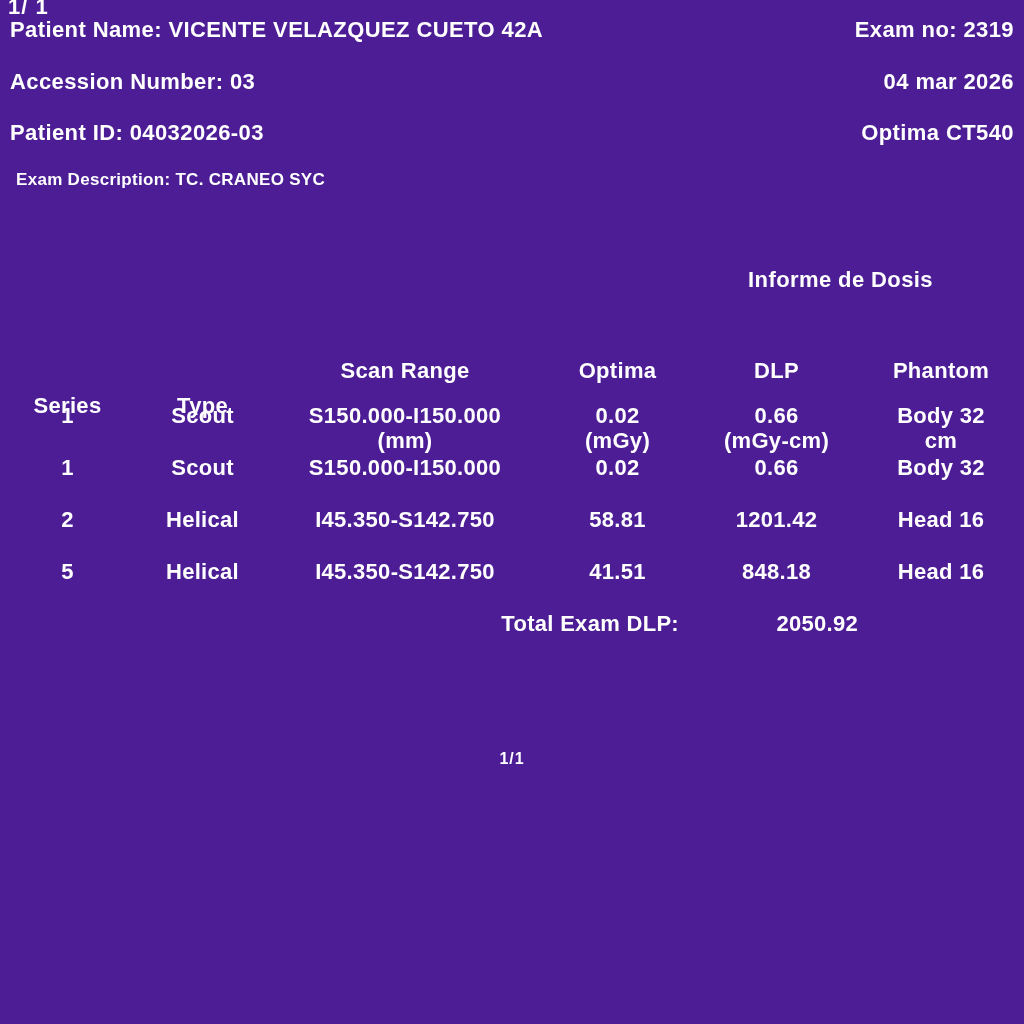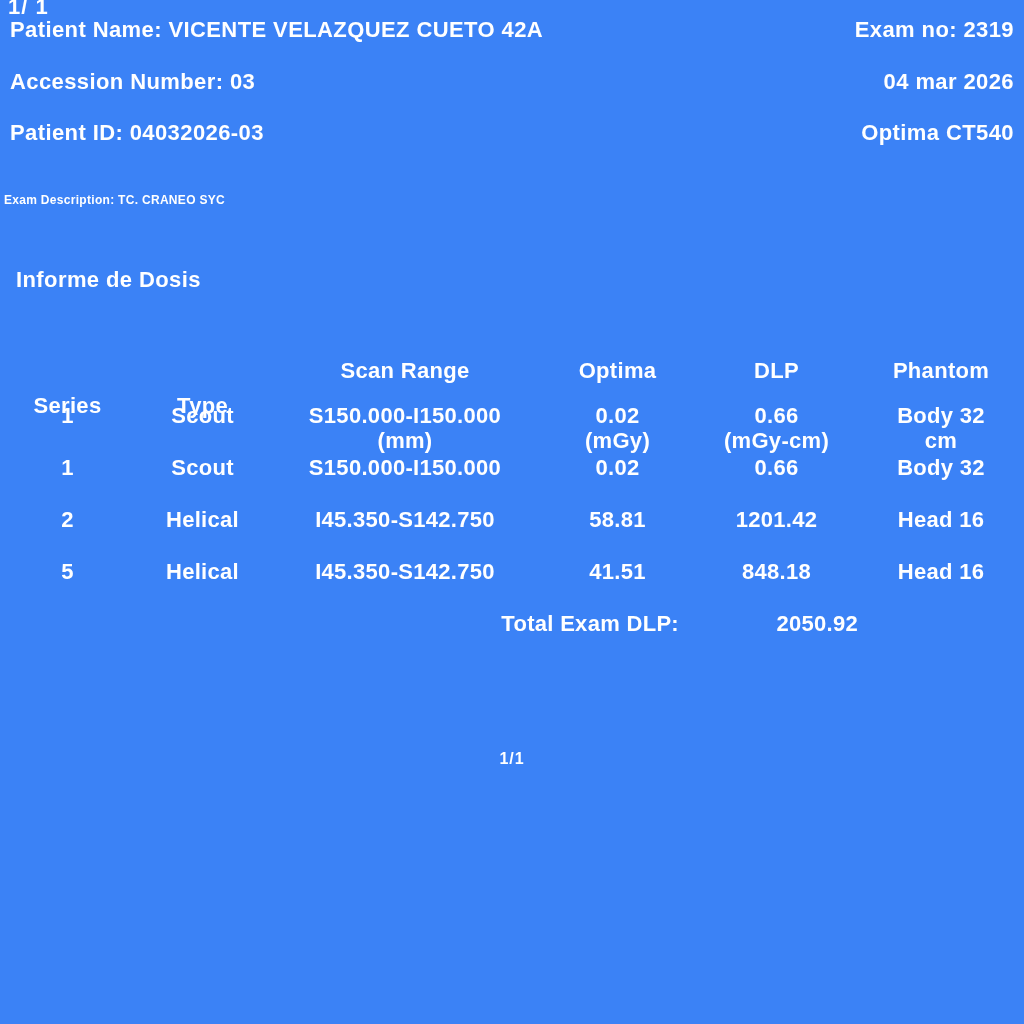--- a/index.html
+++ b/index.html
@@ -1,41 +1,41 @@
 <!DOCTYPE html>
 <html><head>
 <meta charset="utf-8">
 <style>
   html,body{margin:0;padding:0;background:#000;}
   .screen{
     position:relative;
     width:1024px;height:1024px;
-    background:#3b82f6;
+    background:#4c1d95;
     color:#fff;
     font-family:"Liberation Sans", sans-serif;
     font-weight:bold;
     overflow:hidden;
   }
   .hline{
     position:absolute;left:10px;right:10px;
     display:flex;justify-content:space-between;
     font-size:22px;letter-spacing:0.4px;white-space:nowrap;
   }
   .hline .rt{text-align:right;}
   .overlay-page{
     position:absolute;top:-6px;left:8px;
     font-size:22px;letter-spacing:1px;
   }
   .exam-desc{
-    position:absolute;left:4px;top:170px;
-    font-size:12px;letter-spacing:0.3px;margin-top:23px;
+    position:absolute;left:16px;top:170px;
+    font-size:17px;letter-spacing:0.3px;
   }
   .report-title{
     position:absolute;top:267px;left:0;width:933px;
-    text-align:left;font-size:22px;letter-spacing:0.4px;padding-left:16px;
+    text-align:right;font-size:22px;letter-spacing:0.4px;
   }
   .dose-table{position:absolute;top:318px;left:0;width:1024px;font-size:22px;letter-spacing:0.3px;}
   .thead,.tr{
     display:grid;
     grid-template-columns:135px 135px 270px 155px 163px 166px;
   }
   .thead{height:72px;align-items:center;}
   .th{text-align:center;line-height:35px;white-space:pre-line;}
   .tr{height:52px;align-items:center;}
   .td{text-align:center;white-space:nowrap;}

